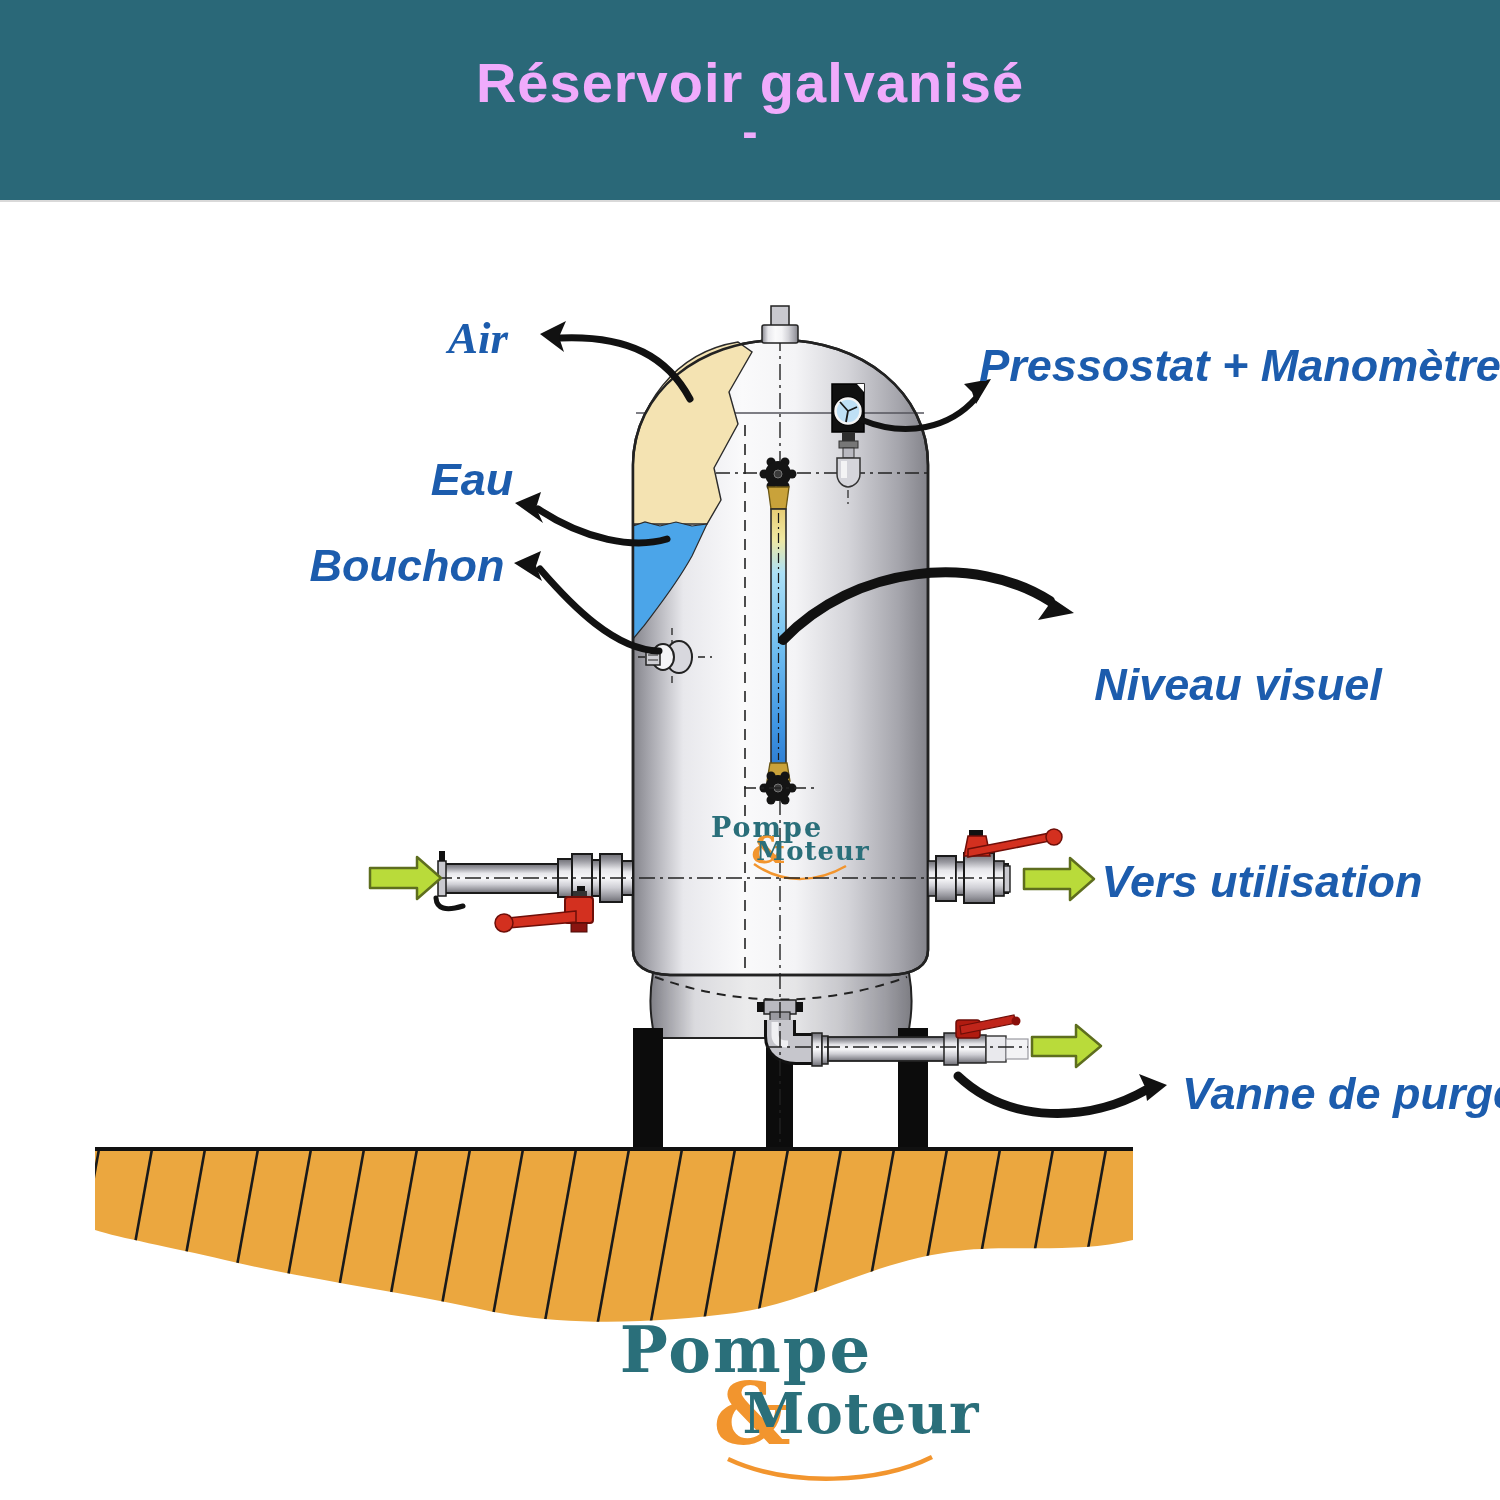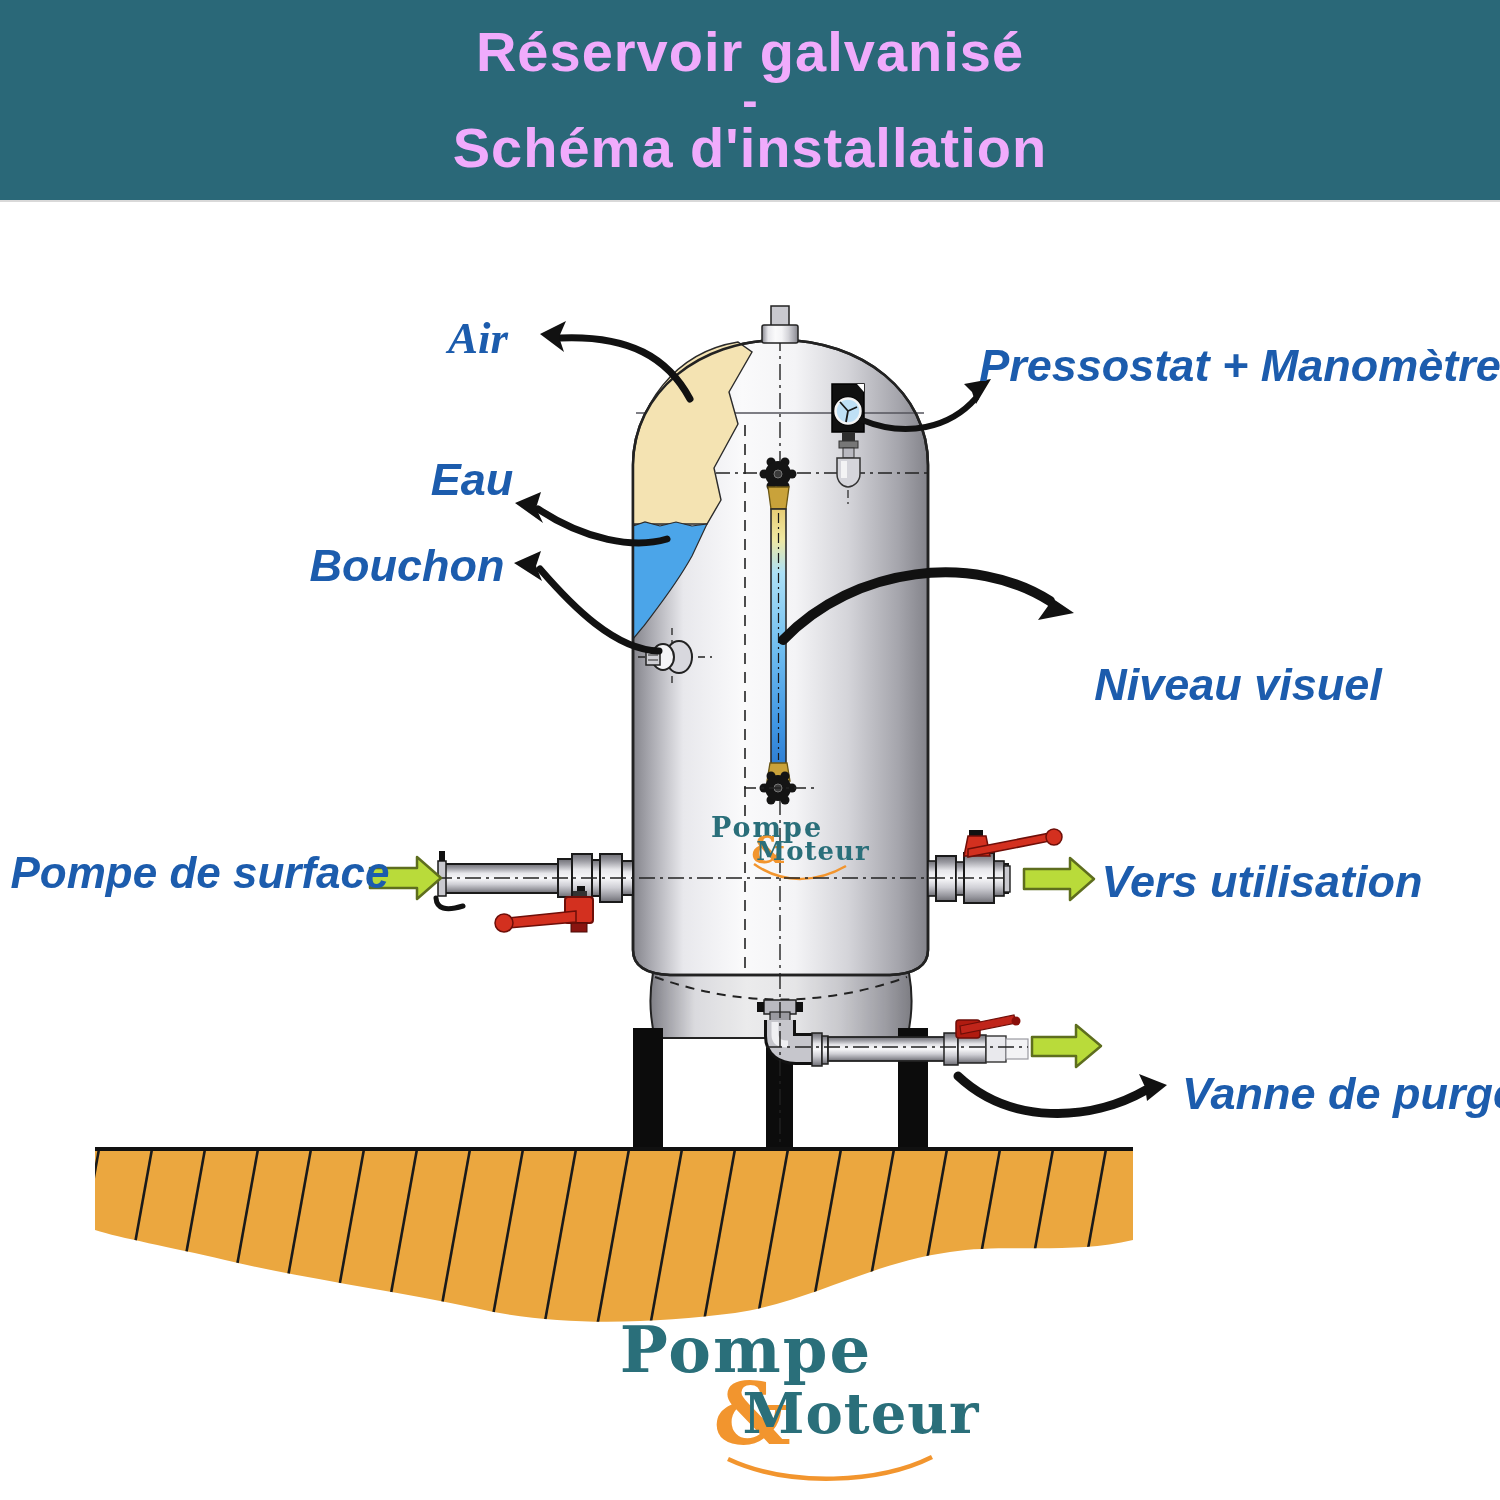--- a/index.html
+++ b/index.html
@@ -30,21 +30,20 @@
   .ft-moteur{font-size:56px;letter-spacing:1px;}
 </style>
 </head>
 <body>
 
 <div class="canvas">
 
   <div class="header">
     <div class="t1">Réservoir galvanisé</div>
     <div class="sep">-</div>
-    <div class="t2">Schéma d'installation</div>
   </div>
 
   <svg width="1500" height="1500" viewBox="0 0 1500 1500">
     <defs>
       <linearGradient id="steelH" x1="0" y1="0" x2="1" y2="0">
         <stop offset="0" stop-color="#85858c"></stop>
           <stop offset="0.06" stop-color="#a9a9b0"></stop>
         <stop offset="0.17" stop-color="#e8e8ec"></stop>
           <stop offset="0.37" stop-color="#fafafb"></stop>
         <stop offset="0.55" stop-color="#f4f4f6"></stop>
@@ -238,21 +237,20 @@
 
     <path d="M 728,1459 C 790,1488 880,1483 932,1457" fill="none" stroke="#F2952E" stroke-width="4.5"></path>
   </svg>
 
   <div class="lbl" style="left:478px;top:338px;font-family:Liberation Serif, serif;">Air</div>
   <div class="lbl" style="left:452px;top:480px;margin-left:20px;">Eau</div>
   <div class="lbl" style="left:407px;top:566px;">Bouchon</div>
   <div class="lbl" style="left:1240px;top:366px;">Pressostat + Manomètre</div>
   <div class="lbl" style="left:1238px;top:685px;">Niveau visuel</div>
   <div class="lbl small" style="left:200px;top:872px;">
-    <span class="line">Pompe de surface</span>
   </div>
   <div class="lbl" style="left:1262px;top:882px;">Vers utilisation</div>
   <div class="lbl" style="left:1350px;top:1094px;">Vanne de purge</div>
 
   <div class="logopart teal wm-pompe" style="left:767px;top:827px;">Pompe</div>
   <div class="logopart orange wm-amp" style="left:768px;top:850px;">&amp;</div>
   <div class="logopart teal wm-moteur" style="left:813px;top:851px;">Moteur</div>
 
   <div class="logopart teal ft-pompe" style="left:746px;top:1349px;">Pompe</div>
   <div class="logopart orange ft-amp" style="left:752px;top:1413px;">&amp;</div>

